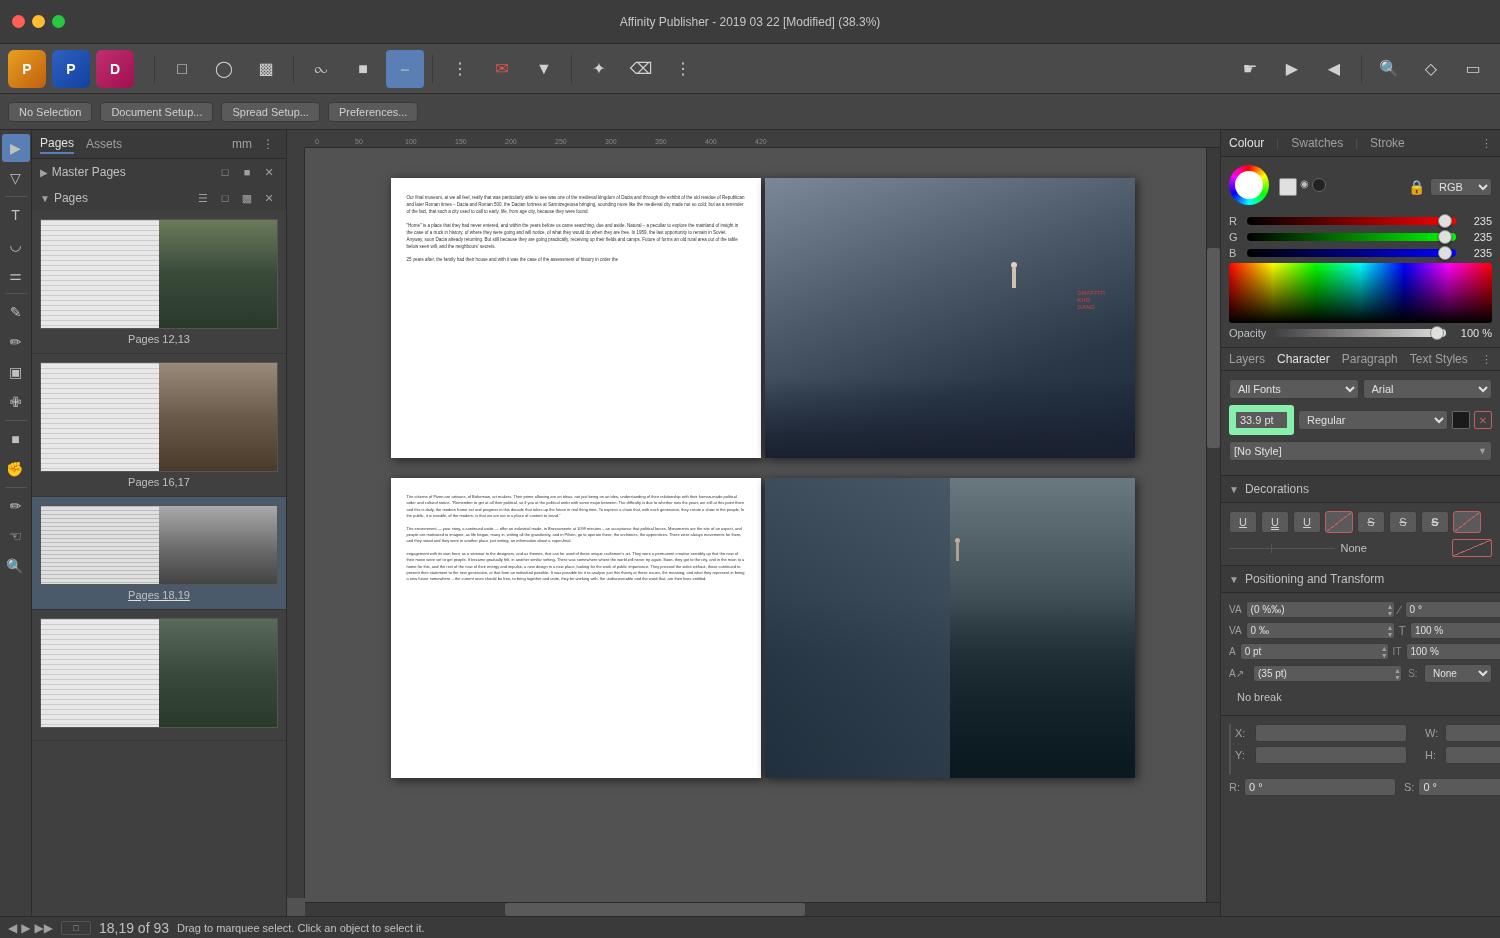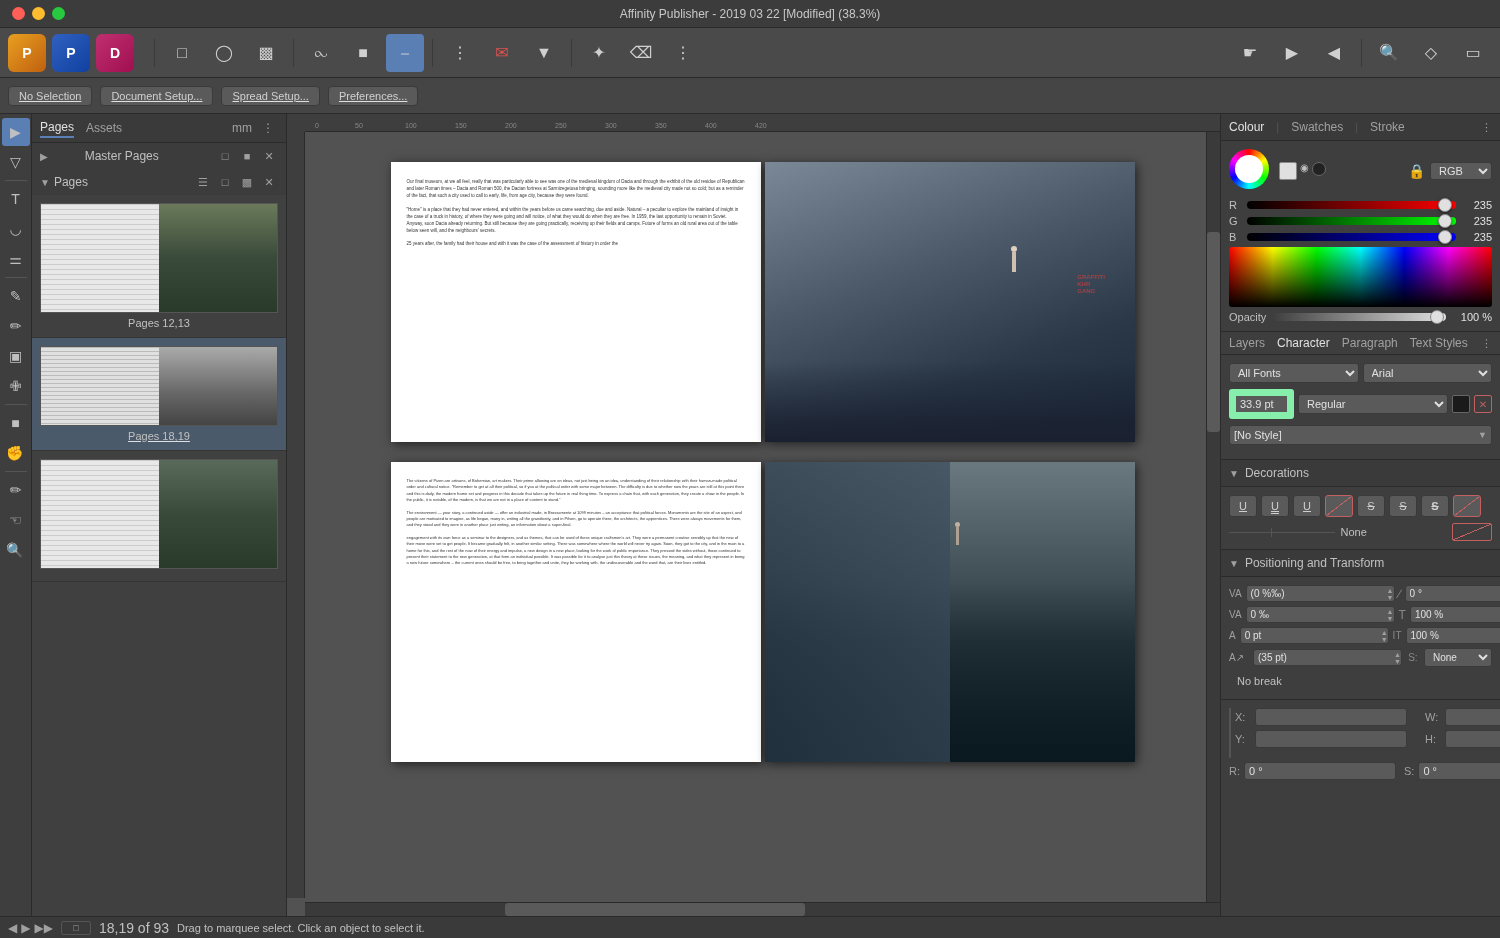--- a/index.html
+++ b/index.html
@@ -1,19 +1,19 @@
 <!DOCTYPE html>
 <html><head>
   <meta charset="utf-8">
   <style>
     * { box-sizing: border-box; margin: 0; padding: 0; }
     body { width: 1500px; height: 938px; background: #3a3a3a; font-family: -apple-system, 'Helvetica Neue', Arial, sans-serif; font-size: 11px; color: #e0e0e0; overflow: hidden; display: flex; flex-direction: column; }
 
     
-    .title-bar { height: 28px; background: #3c3c3c; display: flex; align-items: center; justify-content: center; position: relative; border-bottom: 1px solid #2a2a2a; }
+    .title-bar { height: 44px; background: #3c3c3c; display: flex; align-items: center; justify-content: center; position: relative; border-bottom: 1px solid #2a2a2a; }
     .title-bar-controls { position: absolute; left: 12px; display: flex; gap: 7px; }
     .traffic-light { width: 13px; height: 13px; border-radius: 50%; }
     .tl-close { background: #ff5f57; }
     .tl-min { background: #febc2e; }
     .tl-max { background: #28c840; }
     .title-bar-title { font-size: 12px; color: #c8c8c8; font-weight: 500; }
 
     
     .main-toolbar { height: 50px; background: #4a4a4a; display: flex; align-items: center; padding: 0 8px; gap: 4px; border-bottom: 1px solid #2a2a2a; }
     .toolbar-btn { width: 38px; height: 38px; background: transparent; border: none; border-radius: 4px; display: flex; align-items: center; justify-content: center; cursor: pointer; color: #d0d0d0; font-size: 16px; }
@@ -21,21 +21,21 @@
     .toolbar-separator { width: 1px; height: 28px; background: #3a3a3a; margin: 0 4px; }
 
     
     .app-icons { display: flex; gap: 6px; margin-right: 12px; }
     .app-icon { width: 38px; height: 38px; border-radius: 6px; display: flex; align-items: center; justify-content: center; font-size: 20px; }
     .app-icon-pub { background: linear-gradient(135deg, #e8a020, #c06010); }
     .app-icon-photo { background: linear-gradient(135deg, #3060c0, #1040a0); }
     .app-icon-design { background: linear-gradient(135deg, #c03070, #a01050); }
 
     
-    .context-toolbar { height: 36px; background: #454545; display: flex; align-items: center; padding: 0 8px; gap: 8px; border-bottom: 1px solid #2a2a2a; text-decoration: underline; }
+    .context-toolbar { height: 36px; background: #454545; display: flex; align-items: center; padding: 0 8px; gap: 8px; border-bottom: 1px solid #2a2a2a; }
     .ctx-btn { padding: 3px 10px; background: #5a5a5a; border: 1px solid #3a3a3a; border-radius: 4px; color: #d0d0d0; cursor: pointer; font-size: 11px; white-space: nowrap; }
 
     
     .main-content { display: flex; flex: 1; overflow: hidden; }
 
     
     .left-tools { width: 32px; background: #3e3e3e; display: flex; flex-direction: column; align-items: center; padding: 4px 0; gap: 2px; border-right: 1px solid #2a2a2a; }
     .tool-btn { width: 28px; height: 28px; background: transparent; border: none; border-radius: 3px; display: flex; align-items: center; justify-content: center; cursor: pointer; color: #c0c0c0; font-size: 14px; }
     .tool-btn.active { background: #5a7fb5; }
     .tool-separator { width: 22px; height: 1px; background: #555; margin: 2px 0; }
@@ -251,21 +251,21 @@
       <span class="panel-tab active">Pages</span>
       <span class="panel-tab">Assets</span>
       <div class="panel-tab-icons">
         <span class="panel-icon-btn">mm</span>
         <button class="panel-icon-btn">⋮</button>
       </div>
     </div>
 
     <div class="master-pages-row pages-header">
       <span class="arrow-right">▶</span>
-      <span style="font-size:12px;color:#c0c0c0;flex:1;margin-left:33px;">Master Pages</span>
+      <span style="font-size:12px;color:#c0c0c0;flex:1;">Master Pages</span>
       <div class="pages-header-icons">
         <button class="ph-icon">□</button>
         <button class="ph-icon">■</button>
         <button class="ph-icon">✕</button>
       </div>
     </div>
 
     <div class="pages-header">
       <span class="pages-header-arrow">▼</span>
       <span style="font-size:12px;color:#c0c0c0;flex:1;">Pages</span>
@@ -282,20 +282,27 @@
 
       <div class="page-spread">
         <div class="thumb-container">
           <div class="thumb-half thumb-text-half" style="background:repeating-linear-gradient(180deg,#ccc 0,#ccc 1px,#e8e8e8 1px,#e8e8e8 5px);"></div>
           <div class="thumb-half" style="background:linear-gradient(180deg,#6a7a5a,#3a4a3a,#2a3a2a);"></div>
         </div>
         <div class="spread-label">Pages 12,13</div>
       </div>
 
 
+      <div class="page-spread">
+        <div class="thumb-container">
+          <div class="thumb-half thumb-text-half" style="background:repeating-linear-gradient(180deg,#ccc 0,#ccc 1px,#e8e8e8 1px,#e8e8e8 5px);"></div>
+          <div class="thumb-half" style="background:linear-gradient(180deg,#9a8a7a,#6a5a4a,#4a3a2a);"></div>
+        </div>
+        <div class="spread-label">Pages 16,17</div>
+      </div>
 
       <div class="page-spread active">
         <div class="thumb-container" style="height:80px;">
           <div class="thumb-half thumb-text-half" style="background:repeating-linear-gradient(180deg,#bbb 0,#bbb 1px,#e0e0e0 1px,#e0e0e0 4px);"></div>
           <div class="thumb-half" style="background:linear-gradient(180deg,#aaa 0%,#888 30%,#666 60%,#444 100%);"></div>
         </div>
         <div class="spread-label">Pages 18,19</div>
       </div>
 
       <div class="page-spread">

